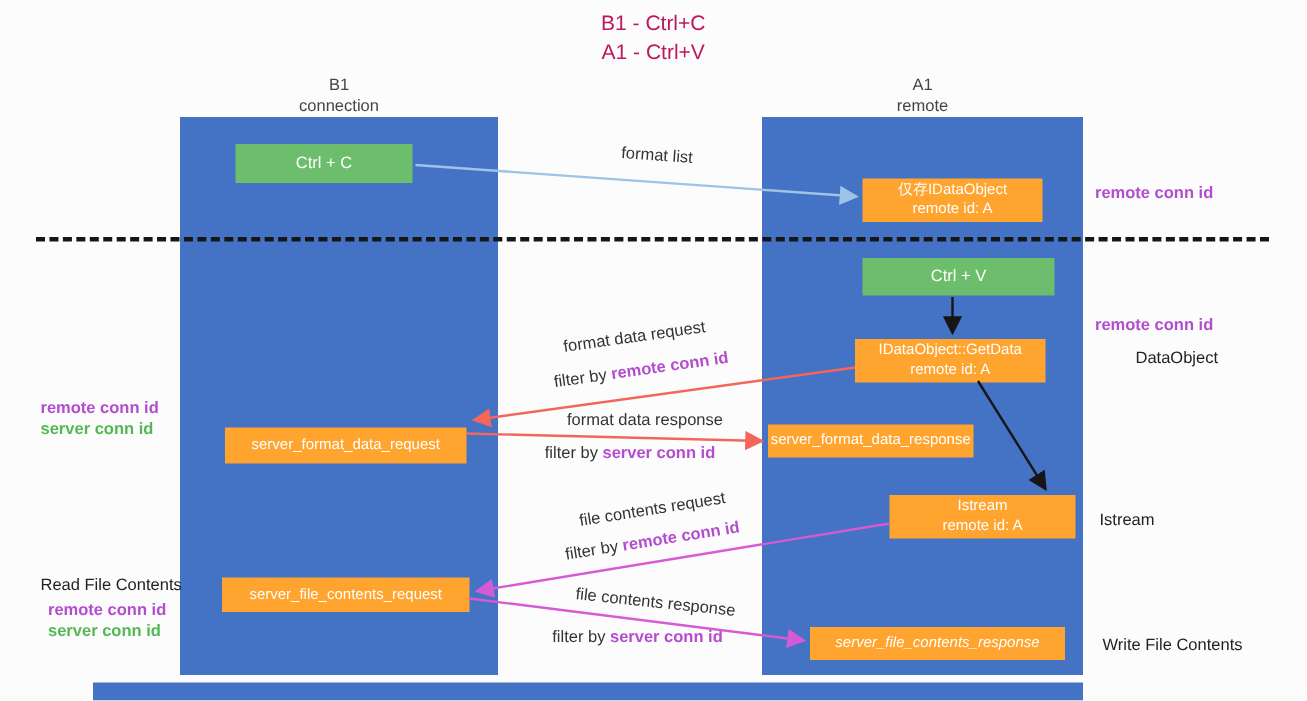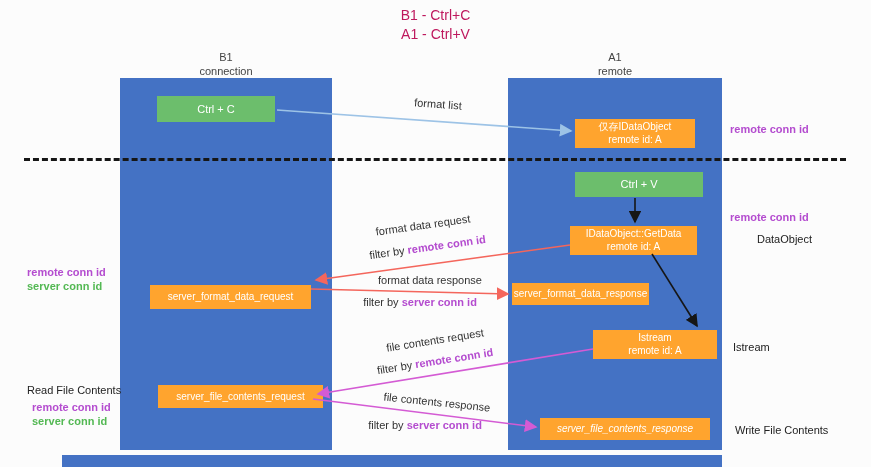--- a/index.html
+++ b/index.html
@@ -73,21 +73,21 @@
 
   <div class="box orange single" style="left:150px; top:269px; width:161px; height:24px; line-height:24px;margin-top:16px;">server_format_data_request</div>
 
   <div class="box orange single" style="left:512px; top:283px; width:137px; height:22px; line-height:22px;">server_format_data_response</div>
 
   <div class="box orange" style="left:593px; top:330px; width:124px; height:28px; padding-top:1px;">
     <span class="l1">Istream</span>
     <span class="l2">remote id: A</span>
   </div>
 
-  <div class="box orange single" style="left:148px; top:385px; width:165px; height:23px; line-height:23px;margin-left:10px;">server_file_contents_request</div>
+  <div class="box orange single" style="left:148px; top:385px; width:165px; height:23px; line-height:23px;">server_file_contents_request</div>
 
   <div class="box orange single" style="left:540px; top:418px; width:170px; height:22px; line-height:22px;font-style:italic;">server_file_contents_response</div>
 
   <div class="side-label purple" style="left:730px; top:123px;">remote conn id</div>
   <div class="side-label purple" style="left:730px; top:211px;">remote conn id</div>
   <div class="side-label plain" style="left:733px; top:233px;padding-left:24px;">DataObject</div>
   <div class="side-label plain" style="left:733px; top:341px;">Istream</div>
   <div class="side-label plain" style="left:735px; top:424px;">Write File Contents</div>
 
   <div class="side-label purple" style="left:27px; top:266px;">remote conn id</div>

